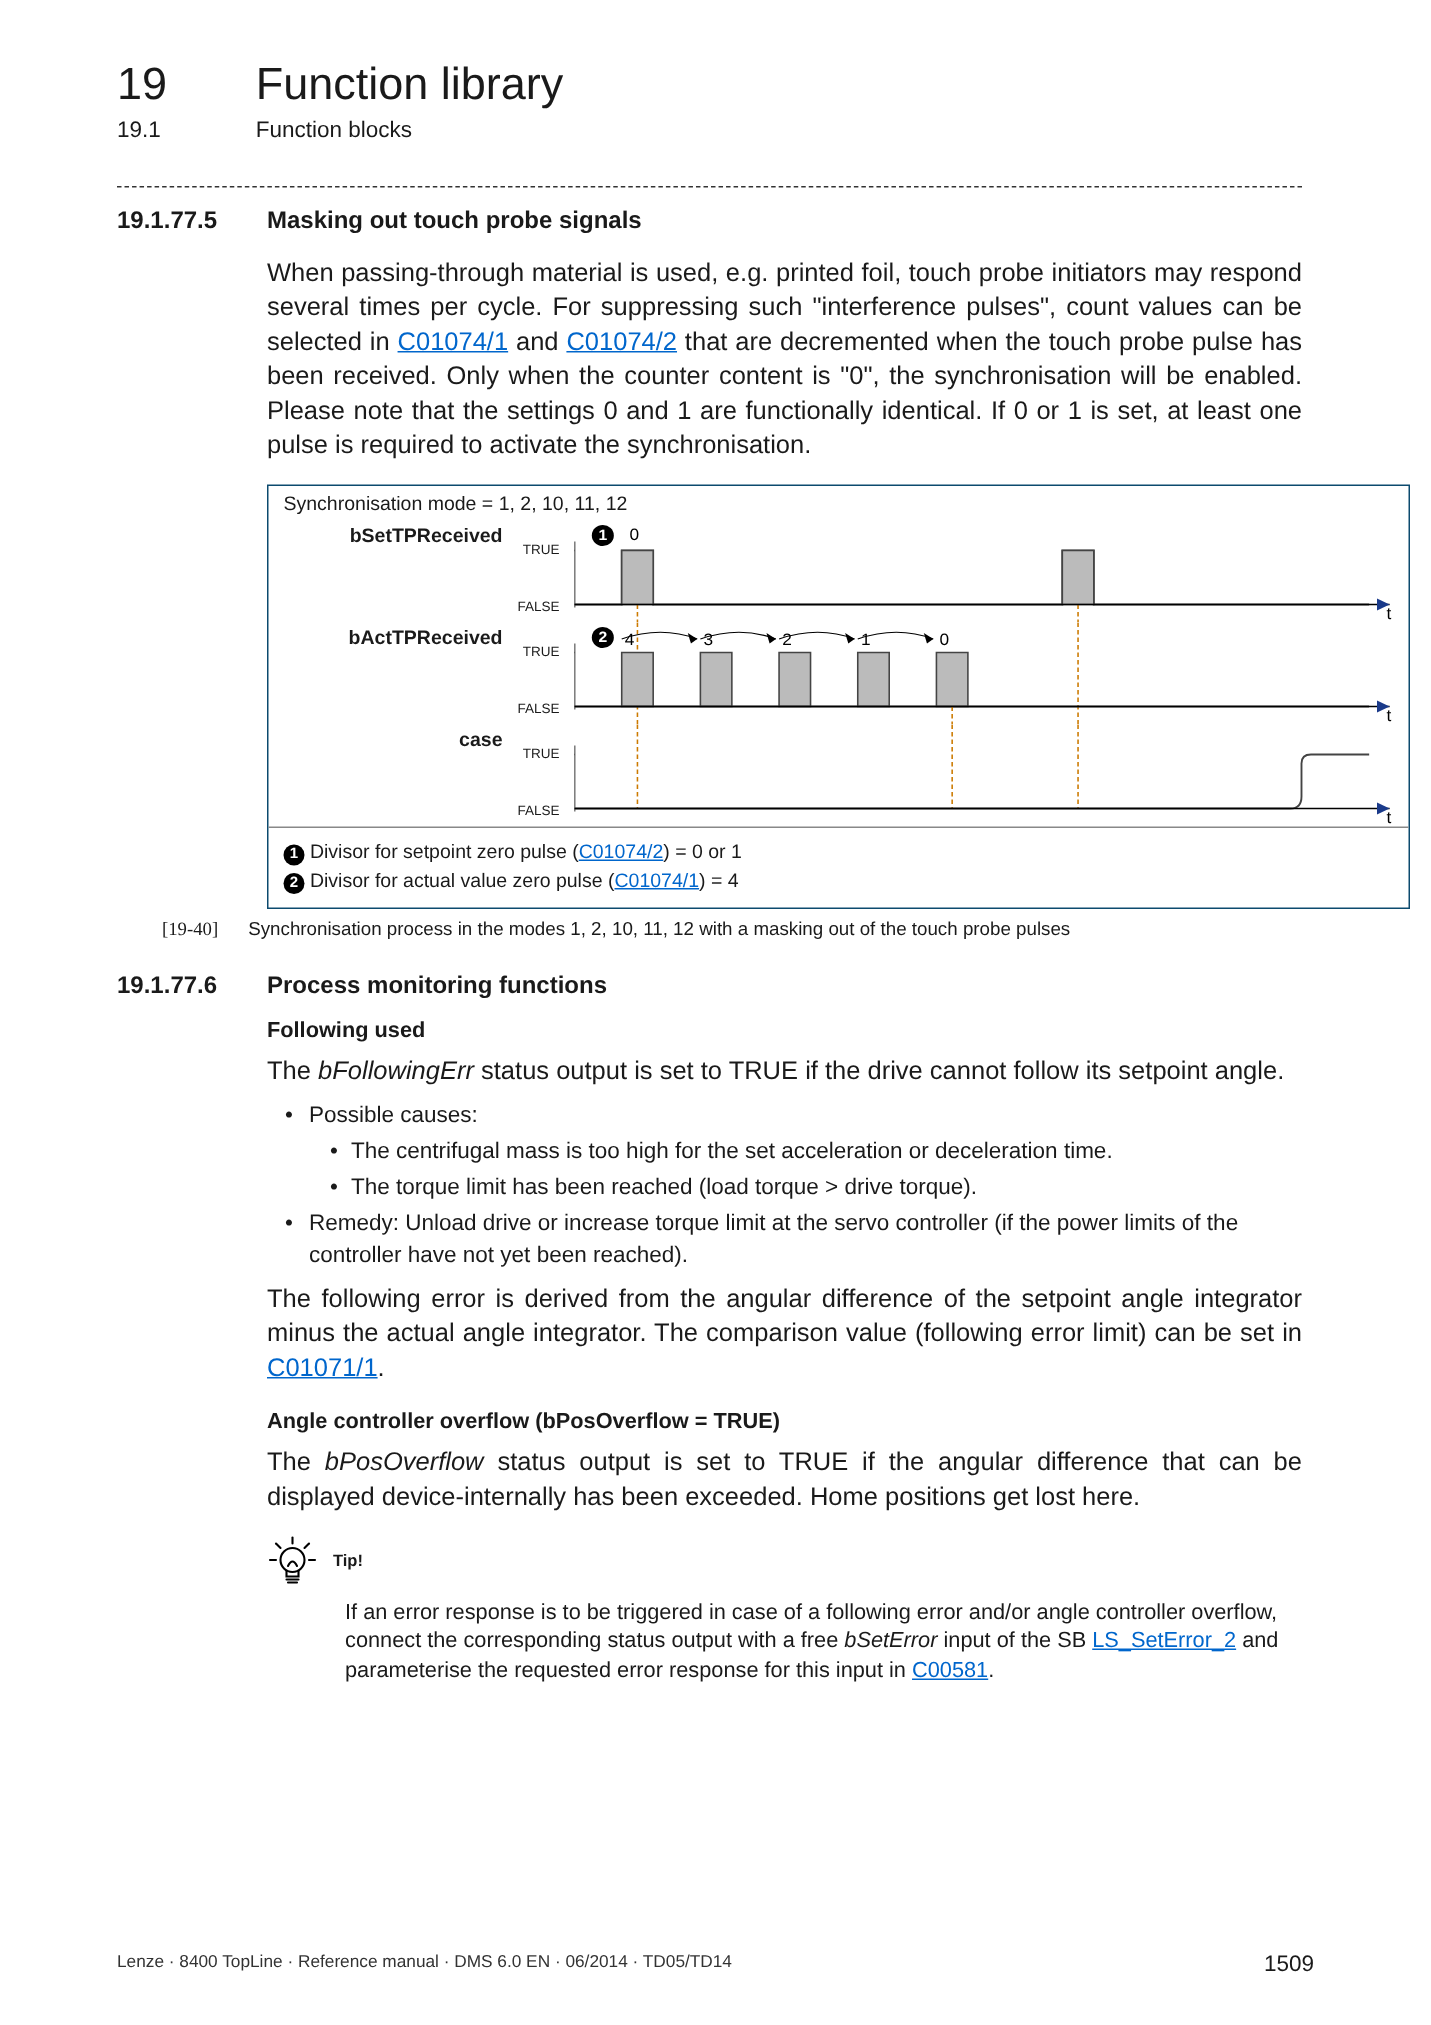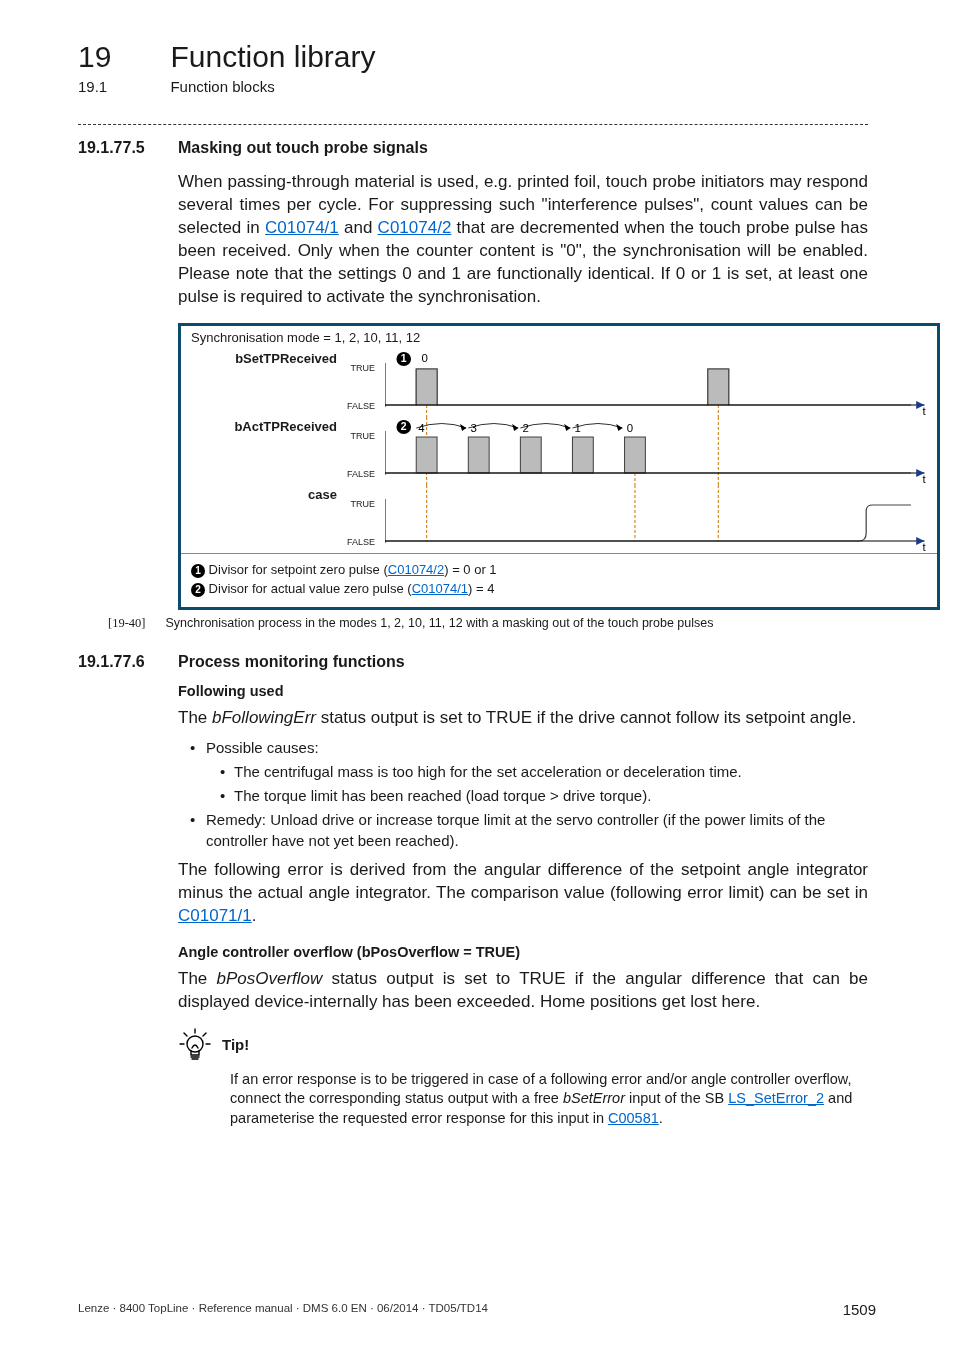--- a/index.html
+++ b/index.html
@@ -70,21 +70,21 @@
     font-size: 17px;
     line-height: 1.35;
     text-align: justify;
   }
   .body-block a, a.link {
     color: #0066cc;
     text-decoration: underline;
   }
   .figure {
     margin: 14px 0 4px 100px;
-    border: 3px solid #0c4a6e;
+    border: 1px solid #0c4a6e;
     width: 762px;
     box-sizing: border-box;
   }
   .figure-title {
     font-size: 13px;
     padding: 4px 10px;
   }
   .lane {
     display: flex;
     align-items: stretch;
@@ -192,21 +192,21 @@
     top: 0;
   }
   .tip-row {
     margin: 14px 0 0 100px;
     display: flex;
     align-items: center;
     gap: 10px;
   }
   .tip-icon svg { display: block; }
   .tip-label {
-    font-size: 15px;
+    font-size: 11px;
     font-weight: 700;
   }
   .tip-body {
     margin: 8px 0 0 152px;
     font-size: 14.5px;
     line-height: 1.35;
   }
   .footer {
     position: absolute;
     left: 78px;

